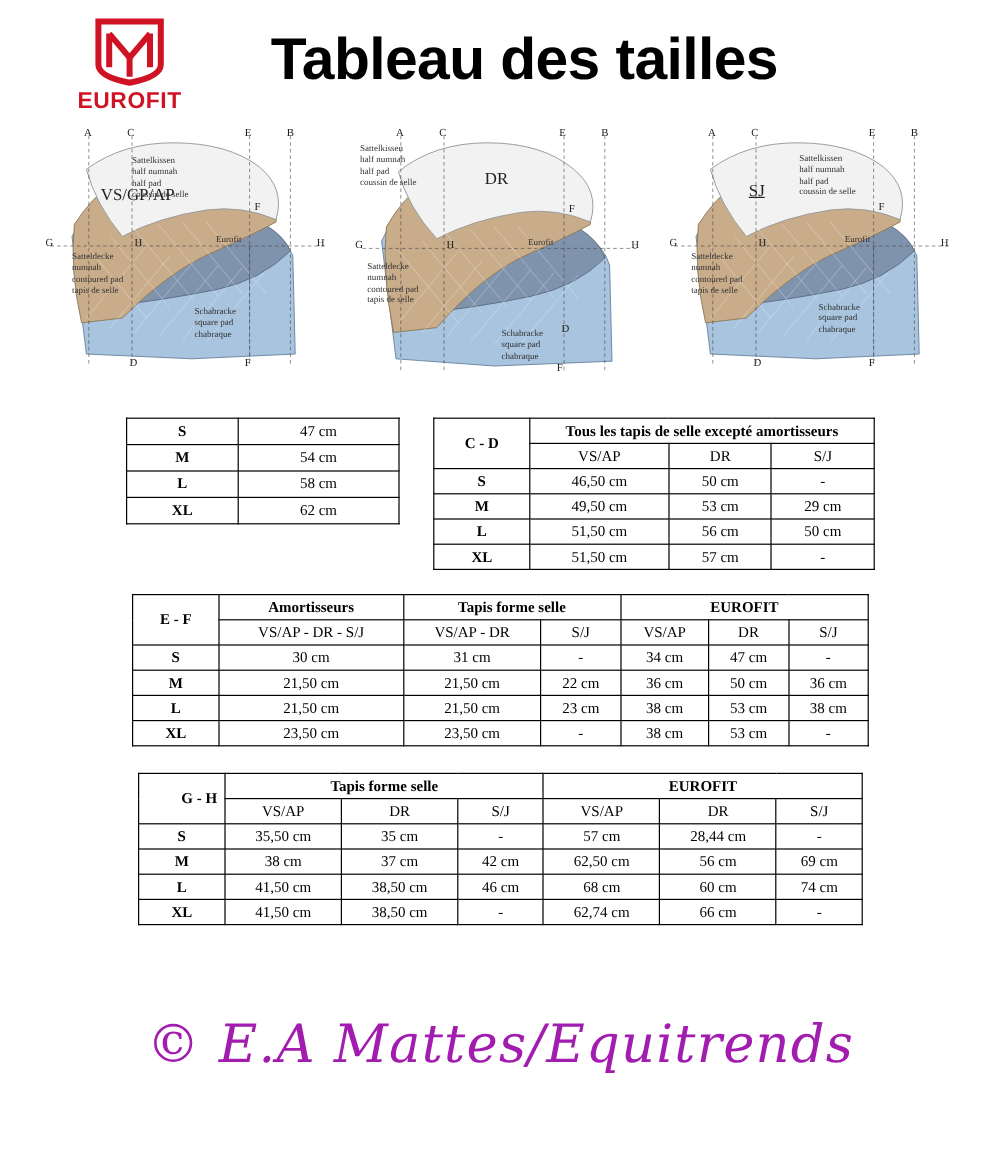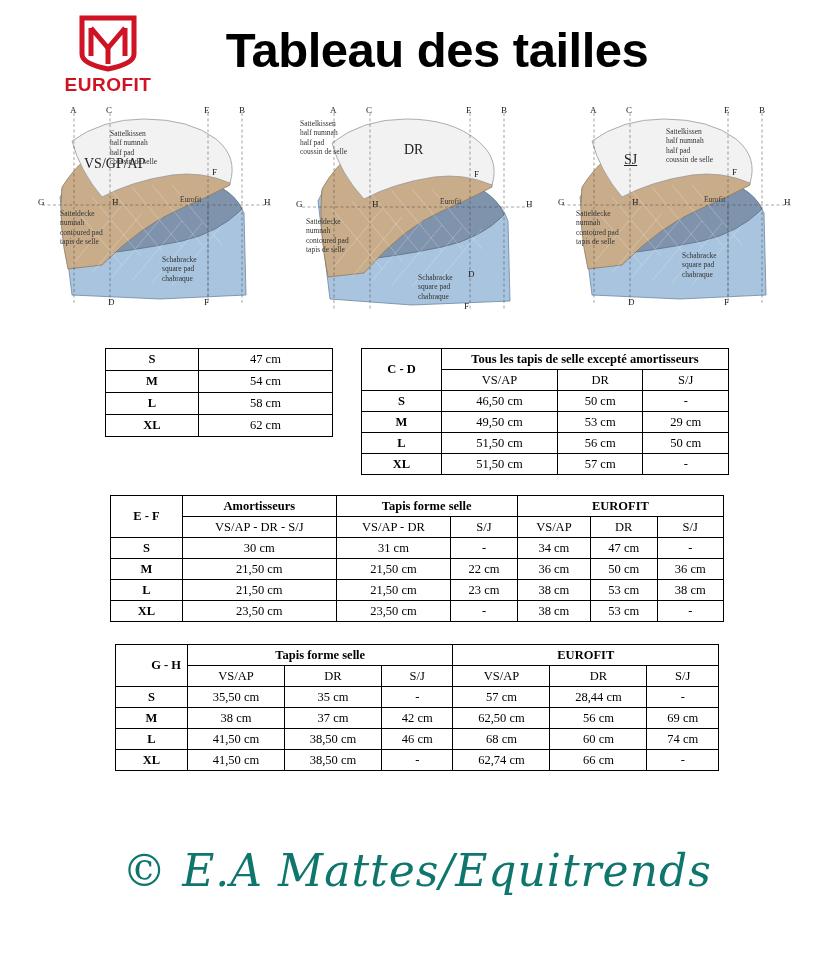--- a/index.html
+++ b/index.html
@@ -100,21 +100,21 @@
 
   
   .watermark {
     position: absolute;
     left: 0; right: 0;
     top: 845px;
     text-align: center;
     font-family: "DejaVu Serif", serif;
     font-style: italic;
     font-size: 44px;
-    color: #0f766e;
+    color: #a21caf;
     letter-spacing: 1px;
     user-select: none;
   }
 </style>
 </head>
 <body>
 
 <div class="page">
 
   <div class="header">

